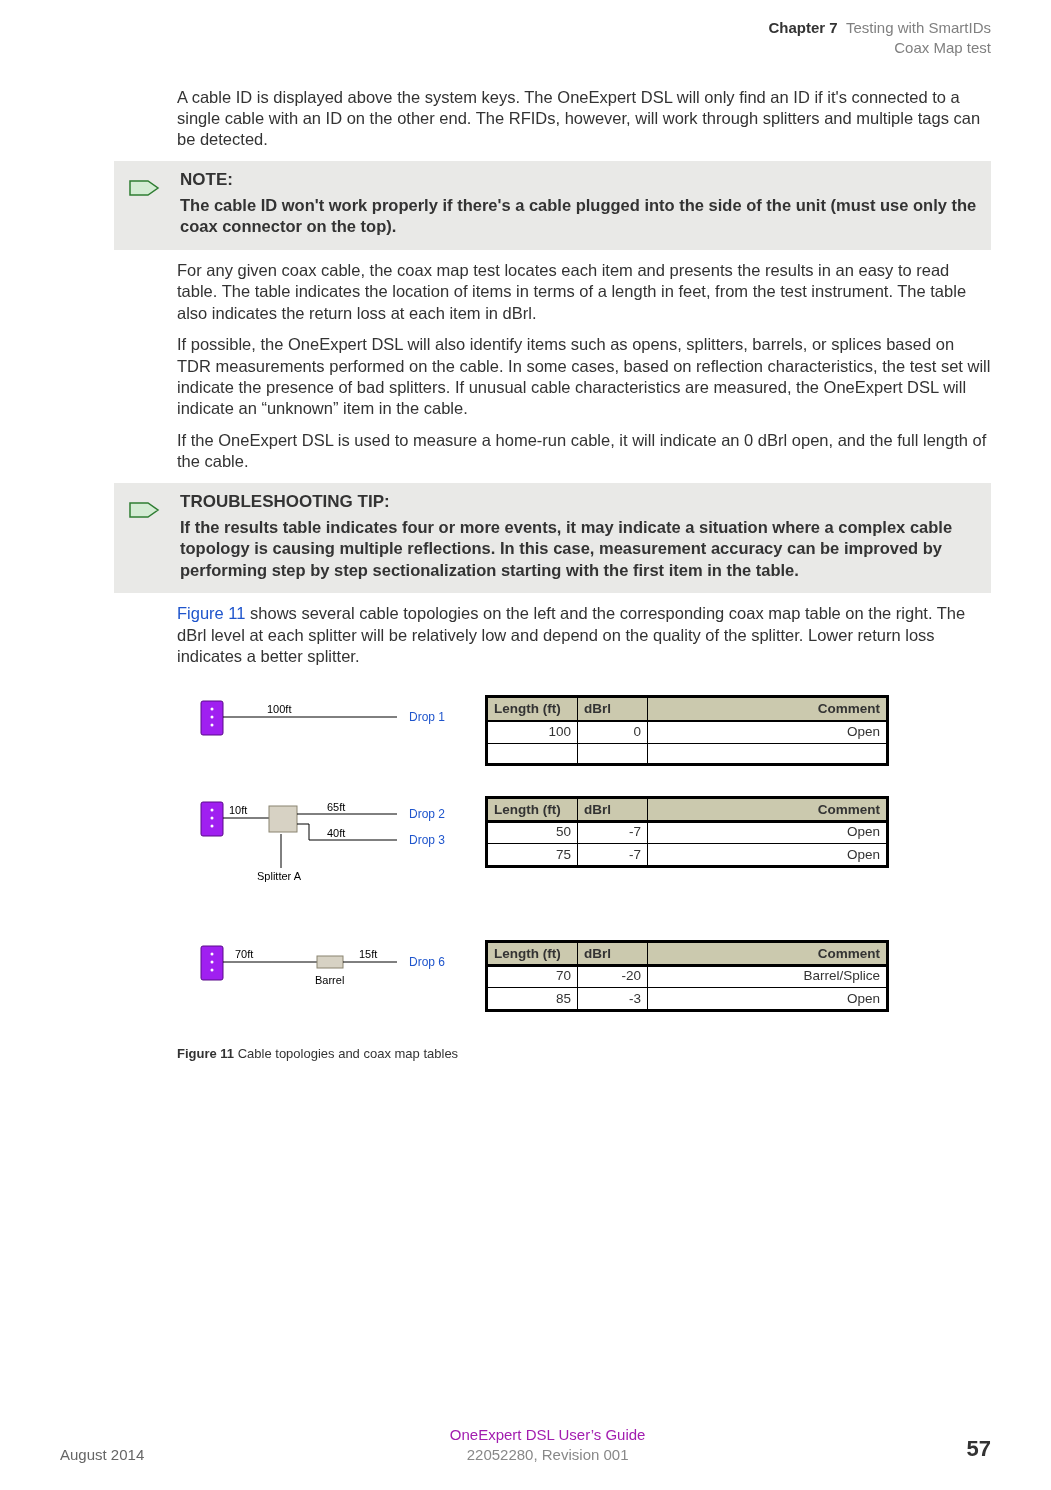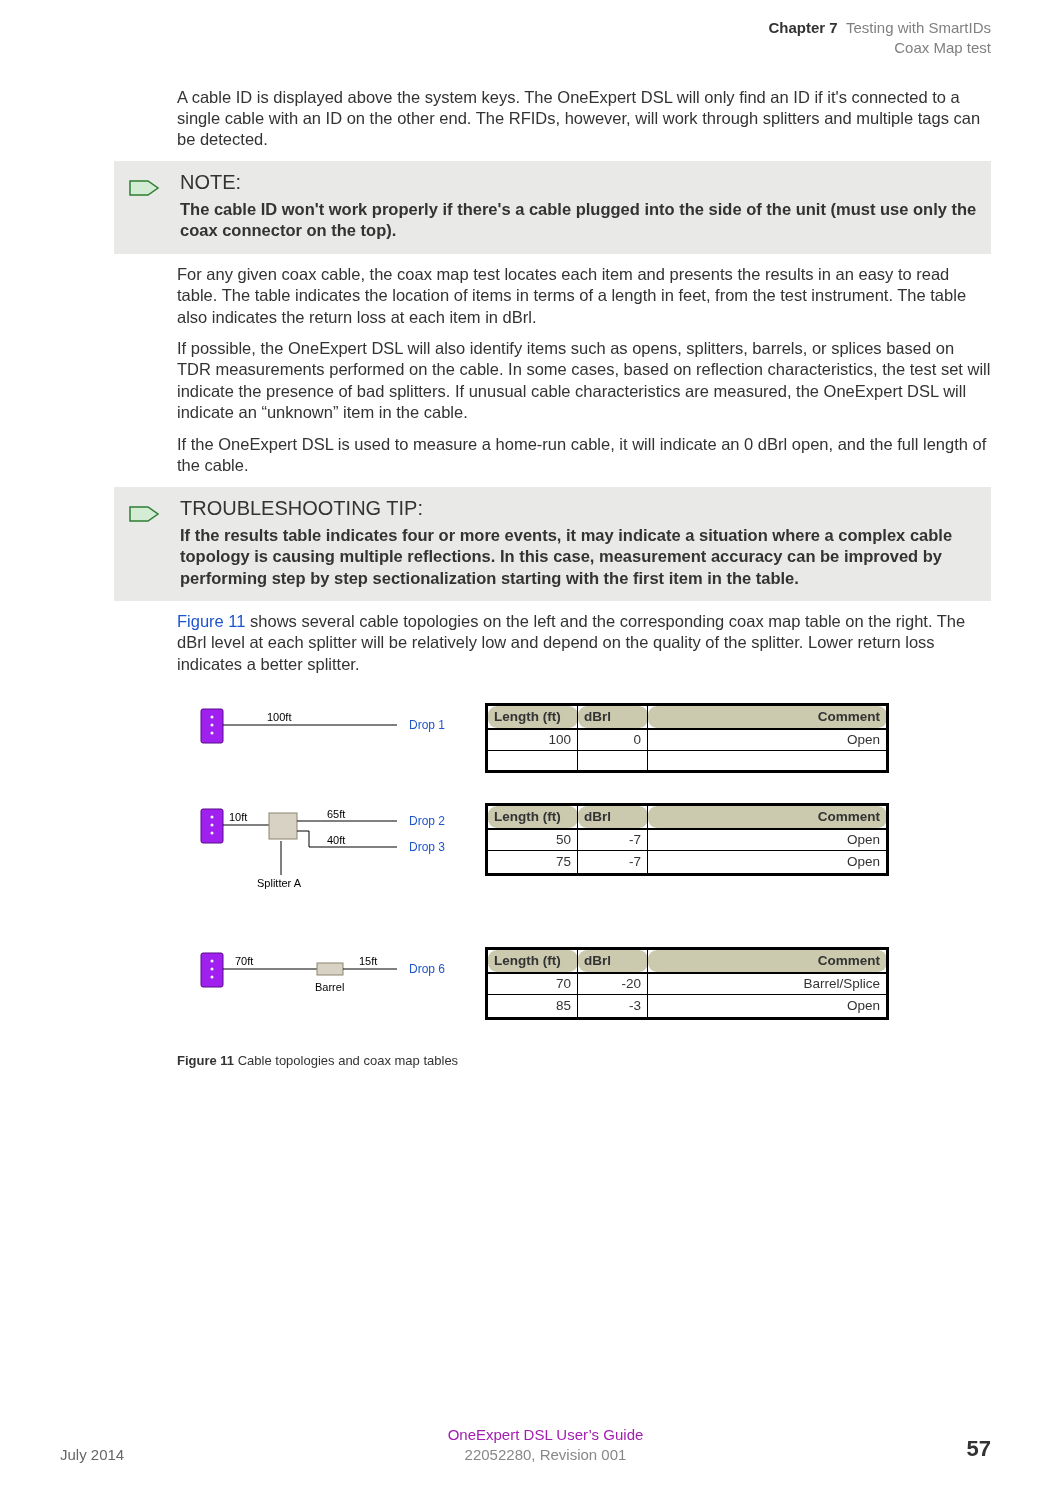--- a/index.html
+++ b/index.html
@@ -37,23 +37,23 @@
     padding: 8px 14px 12px 66px;
     position: relative;
     min-height: 48px;
   }
   .callout .arrow-icon {
     position: absolute;
     left: 14px;
     top: 16px;
   }
   .callout-title {
-    font-weight: normal;
+    font-weight: bold;
     margin: 0 0 4px 0;
-    font-size: 20px;
+    font-size: 17px;
   }
   .callout-body {
     margin: 0;
     font-weight: bold;
   }
   .fig-link { color: #1f55cc; }
   .figure-block {
     margin: 30px 0 0 117px;
   }
   .topo-row {
@@ -73,21 +73,20 @@
   .map-table th, .map-table td {
     border: 1px solid #000;
     padding: 2px 6px;
     text-align: right;
     height: 20px;
     box-sizing: border-box;
   }
   .map-table th {
     background: #cbc9ae;
     font-weight: bold;
-    border-radius: 9px;
   }
   .map-table th.c-len, .map-table td.c-len { width: 90px; text-align: right; }
   .map-table th.c-db,  .map-table td.c-db  { width: 70px; text-align: right; }
   .map-table th.c-len, .map-table th.c-db { text-align: left; }
   .map-table thead tr { outline: 2px solid #000; }
   .map-table { outline: 2px solid #000; }
   .circle-cell { position: relative; }
   .circle-cell .circ {
     position: absolute;
     width: 34px; height: 26px;
@@ -272,19 +271,19 @@
     </div>
 
     <p class="fig-caption">
       <span class="fig-num">Figure 11</span><span>  Cable topologies and coax map tables</span>
     </p>
 
   </div>
 </div>
 
 <div class="page-footer">
-  <div class="footer-left">July 2014</div>
+  <div class="footer-left">August 2014</div>
   <div class="footer-center">
     <div class="g-title">OneExpert DSL User’s Guide</div>
     <div class="g-rev">22052280, Revision 001</div>
   </div>
   <div class="footer-right">57</div>
 </div>
 
 </body></html>

